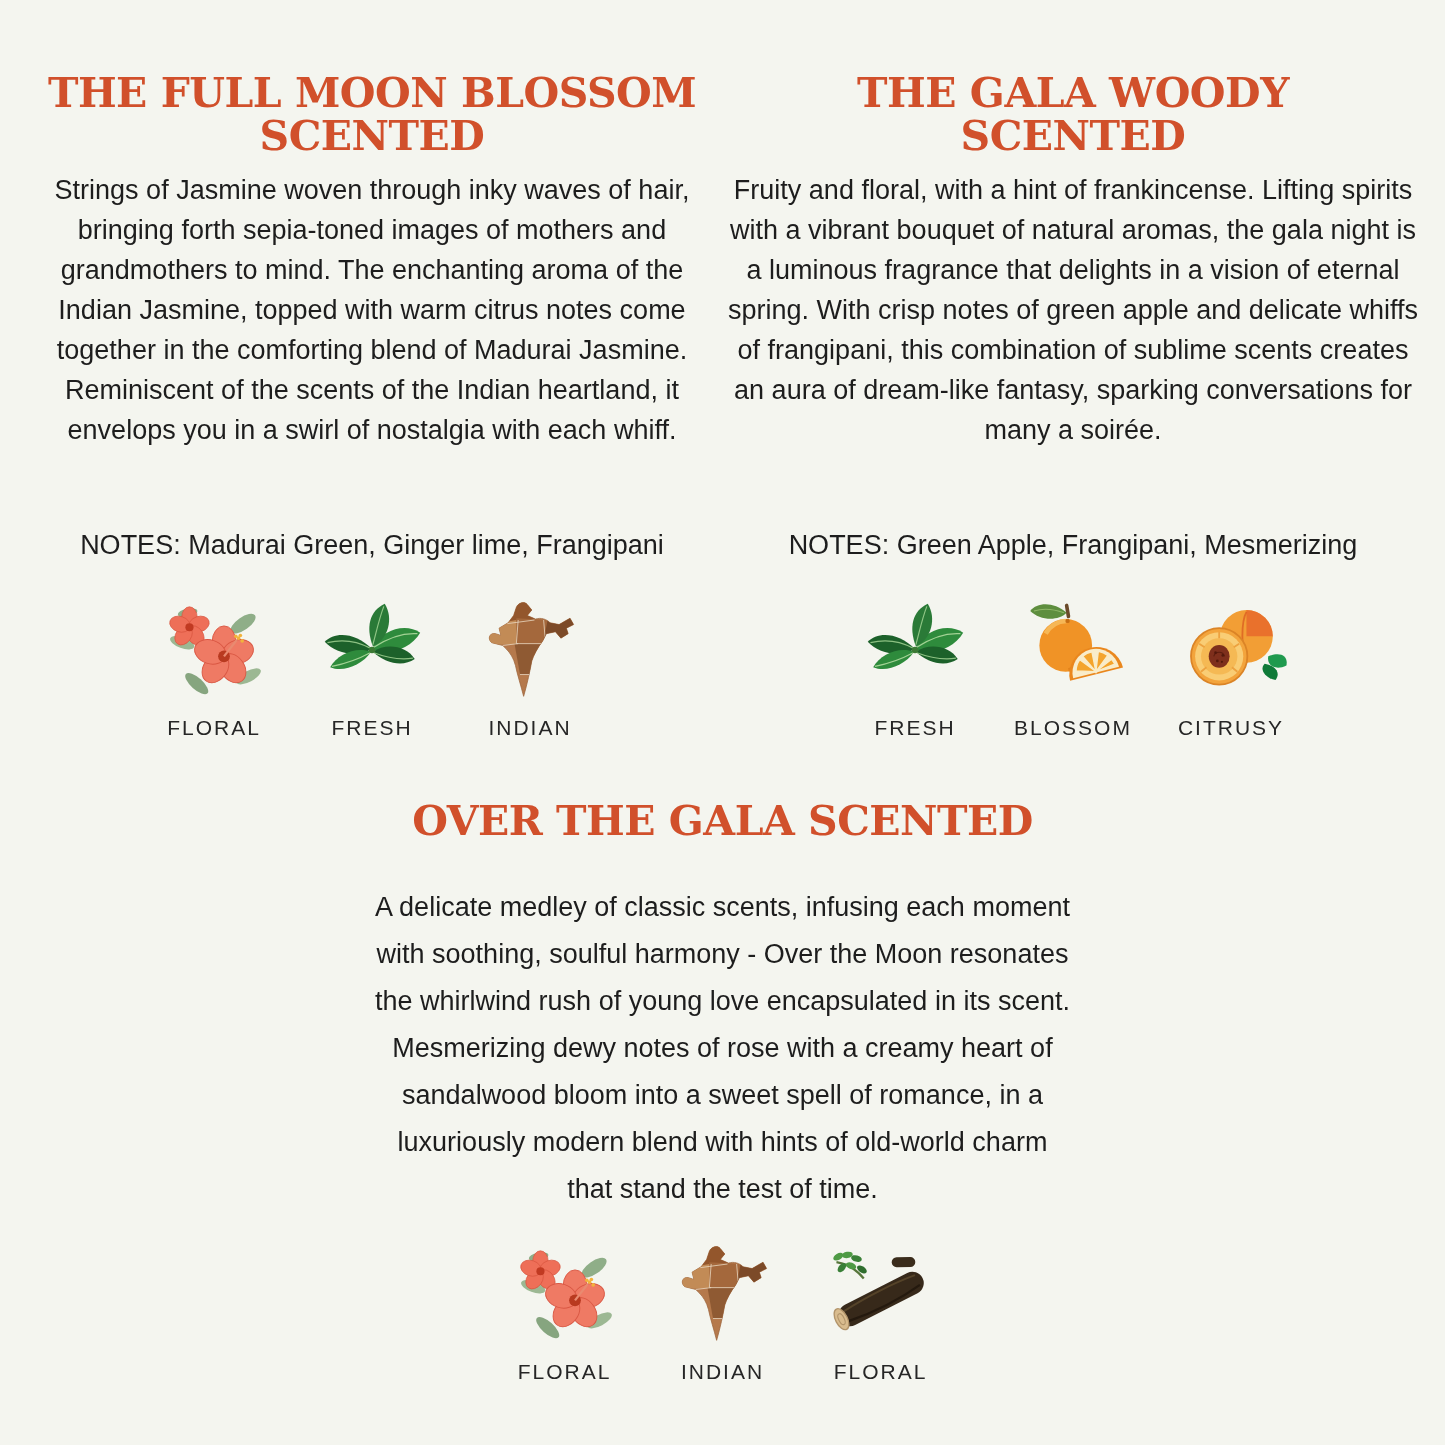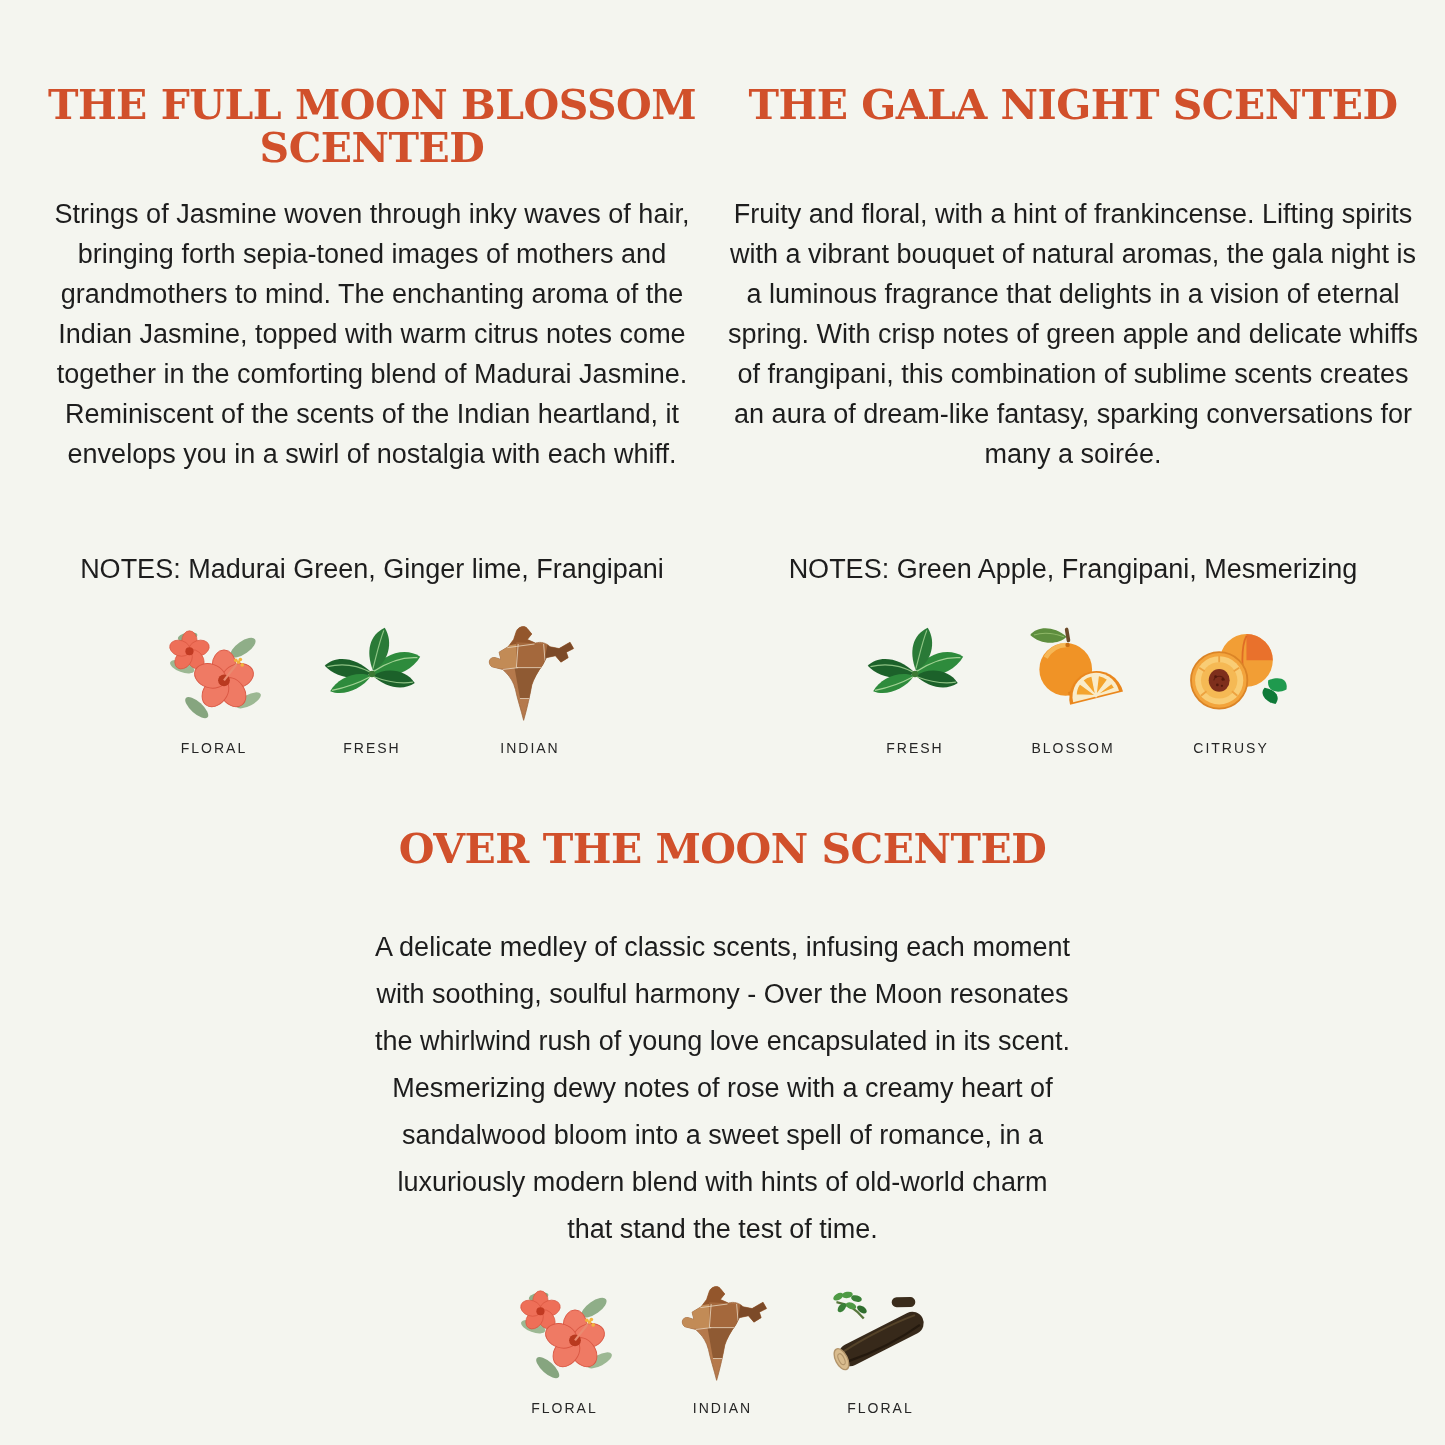--- a/index.html
+++ b/index.html
@@ -15,21 +15,21 @@
     display:flex;
     justify-content:space-between;
     padding:72px 22px 0 22px;
     box-sizing:border-box;
   }
   .col{
     width:700px;
     display:flex;flex-direction:column;align-items:center;
   }
   .scent-title{
-    margin:12px;
+    margin:0;
     font-family:"DejaVu Serif", serif;
     font-weight:700;
     font-size:41px;
     line-height:1.05;
     letter-spacing:-0.5px;
     color:#d1502b;
     text-align:center;
     height:90px;
     max-width:660px;
   }
@@ -58,21 +58,21 @@
   }
   .icon-item{
     width:158px;
     display:flex;flex-direction:column;align-items:center;
   }
   .trait-icon{
     width:120px;height:100px;
   }
   .icon-label{
     margin-top:16px;
-    font-size:14px;
+    font-size:21px;
     letter-spacing:2px;
     color:#262626;
     font-weight:400;
   }
   .bottom{
     margin-top:60px;
     display:flex;flex-direction:column;align-items:center;
   }
   .bottom .scent-title{height:76px;}
   .bottom .scent-desc{width:700px;height:336px;line-height:47px;}
@@ -228,21 +228,21 @@
         <div class="icon-item">
           <svg class="trait-icon" viewBox="0 0 130 110">
               <use href="#sym-india" xlink:href="#sym-india"></use>
             </svg>
           <span class="icon-label">INDIAN</span>
         </div>
       </div>
     </section>
 
     <section class="col">
-      <h2 class="scent-title">THE GALA NIGHT SCENTED</h2>
+      <h2 class="scent-title">THE GALA WOODY SCENTED</h2>
       <p class="scent-desc">Fruity and floral, with a hint of frankincense. Lifting spirits with a vibrant bouquet of natural aromas, the gala night is a luminous fragrance that delights in a vision of eternal spring. With crisp notes of green apple and delicate whiffs of frangipani, this combination of sublime scents creates an aura of dream-like fantasy, sparking conversations for many a soirée.</p>
       <p class="scent-notes">NOTES: Green Apple, Frangipani, Mesmerizing</p>
       <div class="icon-row">
         <div class="icon-item">
           <svg class="trait-icon" viewBox="0 0 130 110">
               <use href="#sym-leaves" xlink:href="#sym-leaves"></use>
             </svg>
           <span class="icon-label">FRESH</span>
         </div>
         <div class="icon-item">
@@ -256,21 +256,21 @@
               <use href="#sym-peach" xlink:href="#sym-peach"></use>
             </svg>
           <span class="icon-label">CITRUSY</span>
         </div>
       </div>
     </section>
 
   </div>
 
   <section class="bottom">
-    <h2 class="scent-title">OVER THE MOON SCENTED</h2>
+    <h2 class="scent-title">OVER THE GALA SCENTED</h2>
     <p class="scent-desc">A delicate medley of classic scents, infusing each moment with soothing, soulful harmony - Over the Moon resonates the whirlwind rush of young love encapsulated in its scent. Mesmerizing dewy notes of rose with a creamy heart of sandalwood bloom into a sweet spell of romance, in a luxuriously modern blend with hints of old-world charm that stand the test of time.</p>
     <div class="icon-row">
       <div class="icon-item">
         <svg class="trait-icon" viewBox="0 0 130 110">
             <use href="#sym-hibiscus" xlink:href="#sym-hibiscus"></use>
           </svg>
         <span class="icon-label">FLORAL</span>
       </div>
       <div class="icon-item">
         <svg class="trait-icon" viewBox="0 0 130 110">

